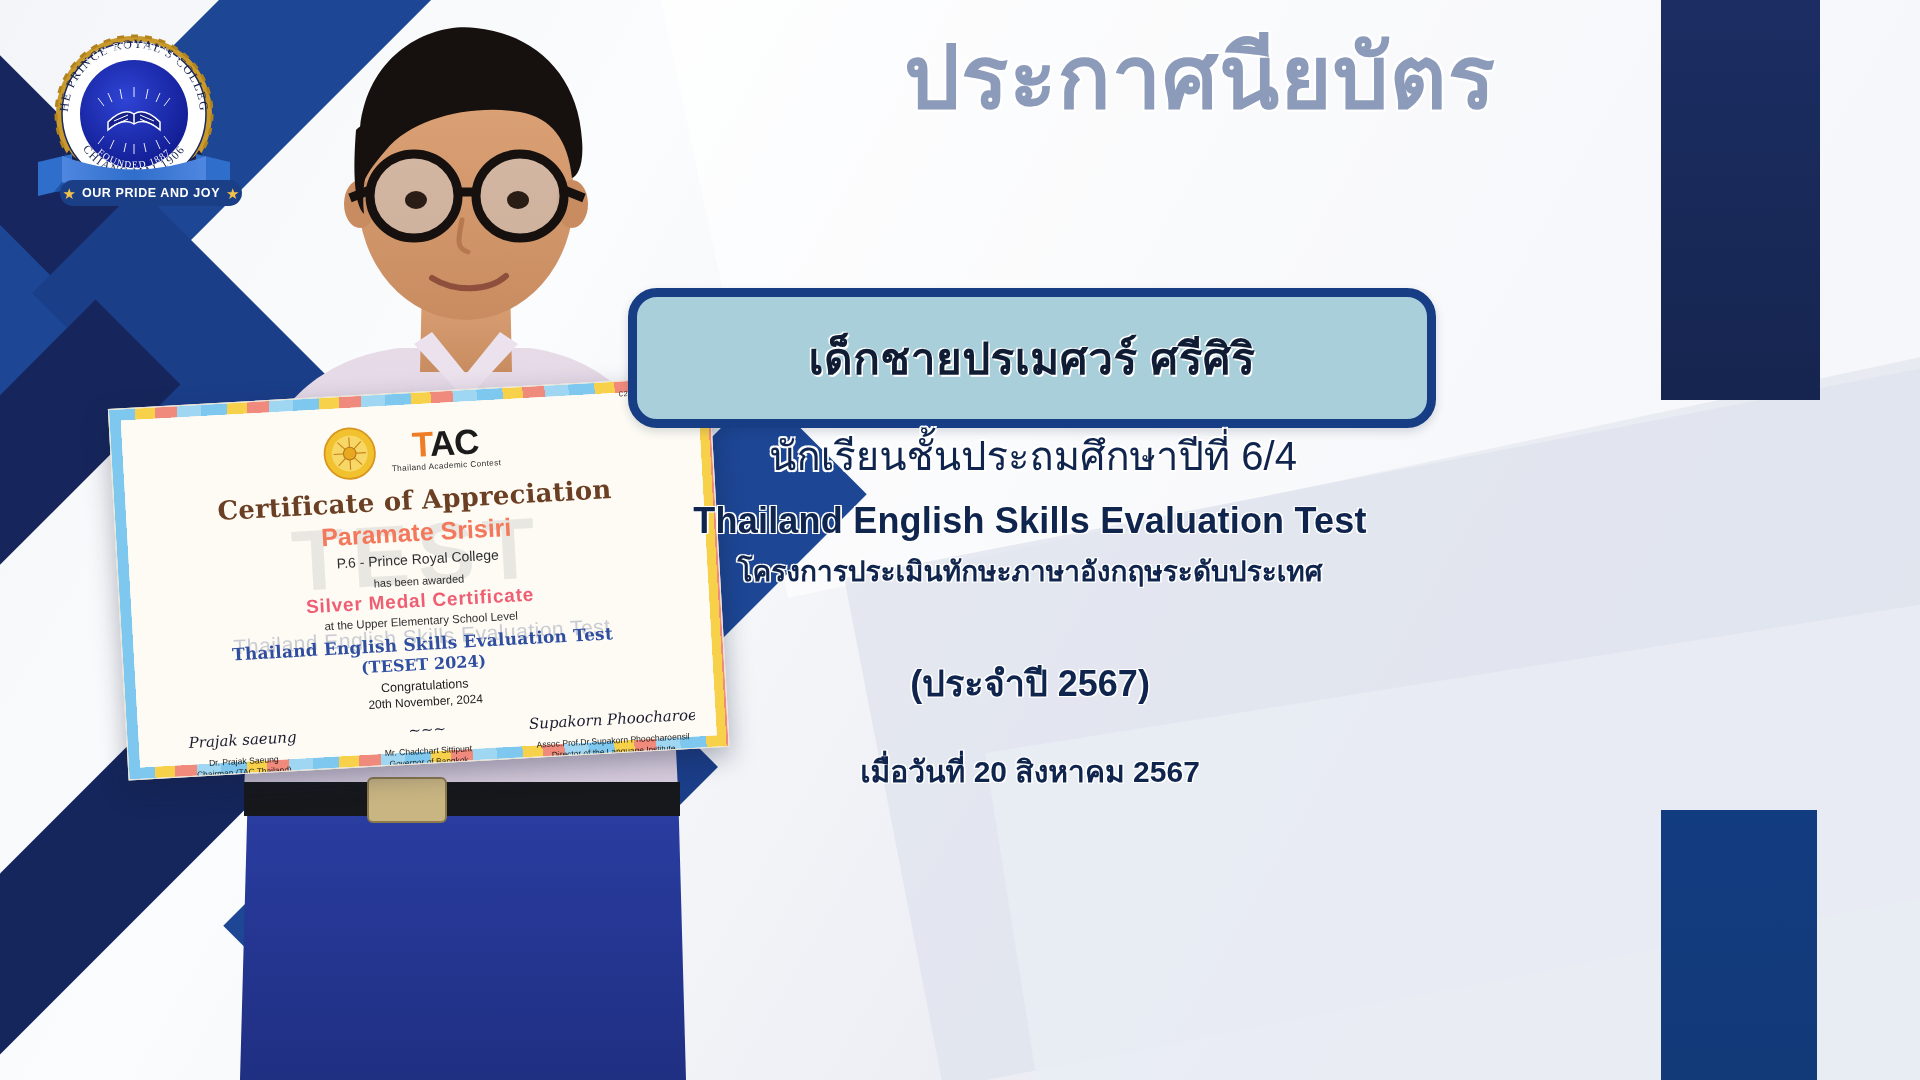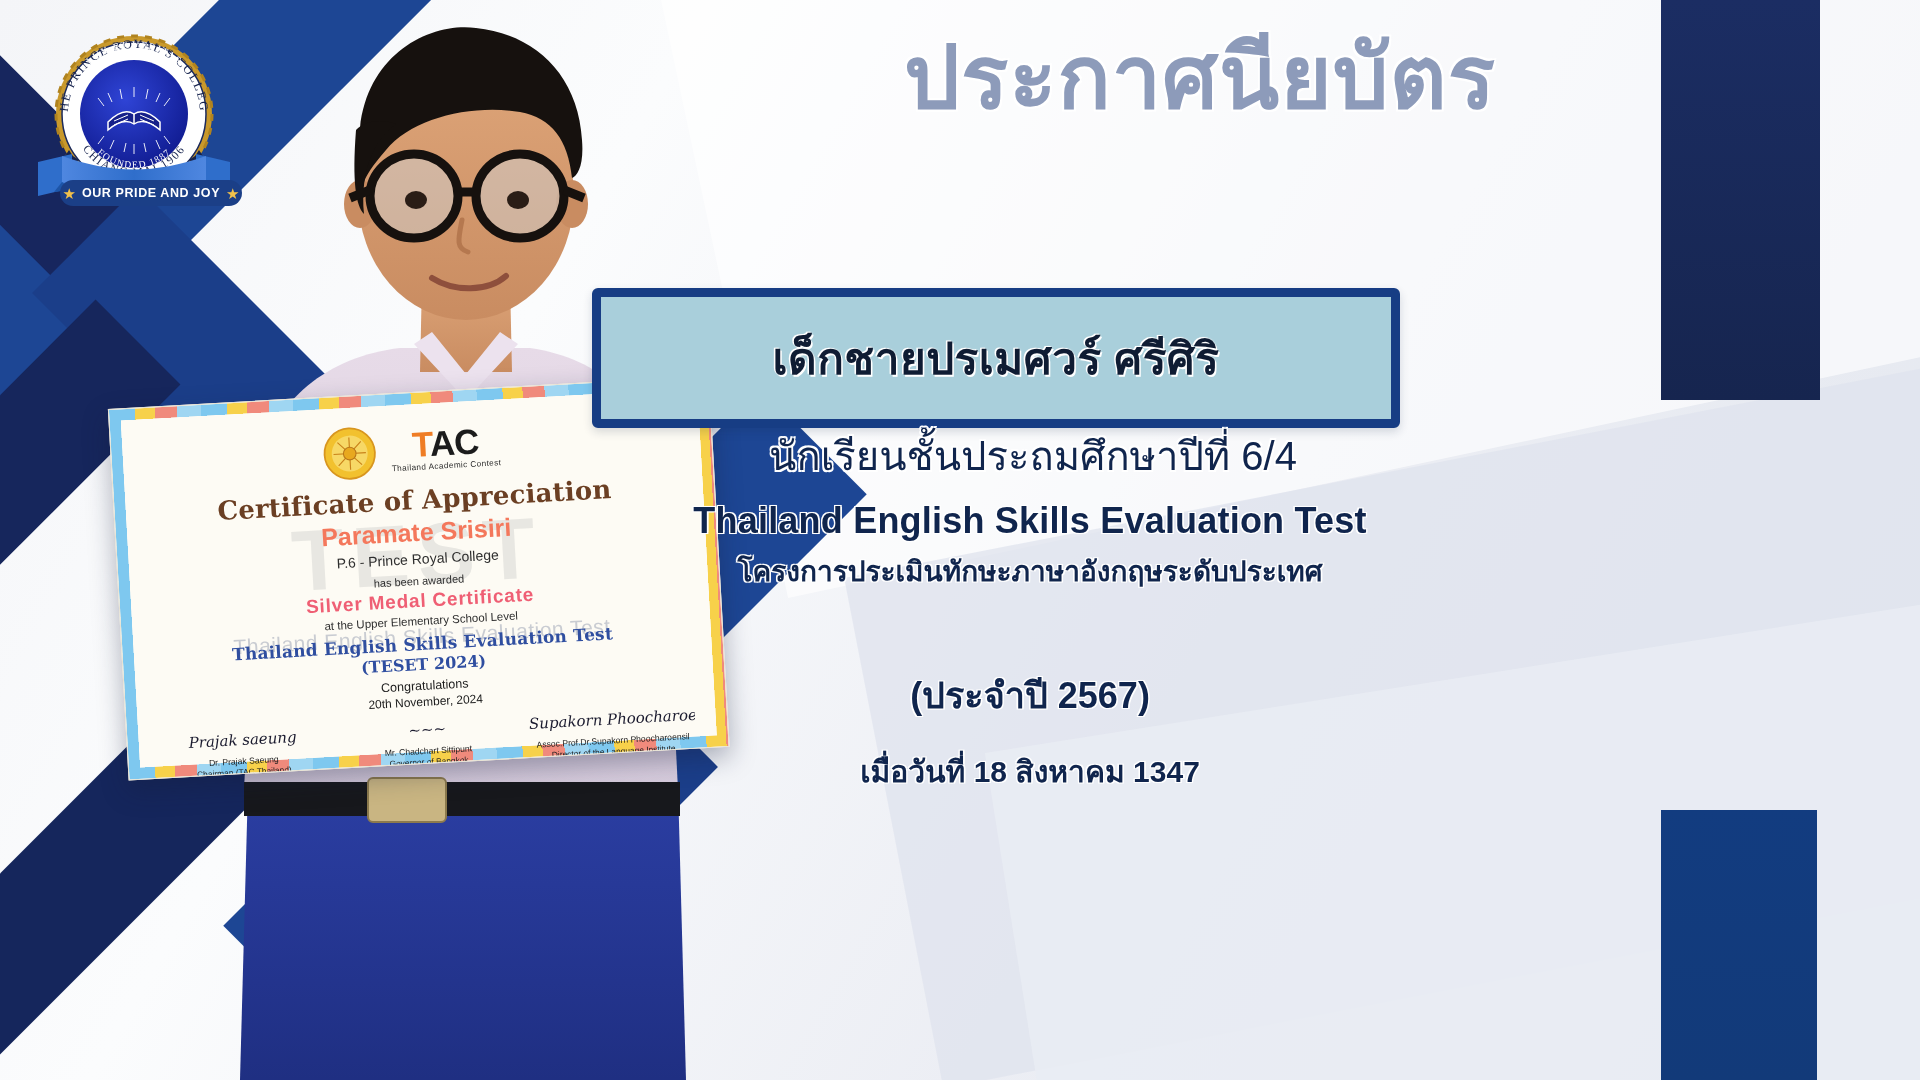--- a/index.html
+++ b/index.html
@@ -100,38 +100,38 @@
   .sig-r{font-size:8.4px;color:#1c1c1c;margin-top:1px;}
 
   
   .headline{position:absolute;left:700px;top:34px;width:1000px;text-align:center;
     color:#8d9bba;font-weight:bold;line-height:1.0;}
   .hl-1{font-size:88px;letter-spacing:1px;
     text-shadow:0 0 3px #fff,2px 2px 0 #fff,-2px -2px 0 #fff,2px -2px 0 #fff,-2px 2px 0 #fff;}
   .hl-2{font-size:88px;margin-top:8px;letter-spacing:1px;
     text-shadow:0 0 3px #fff,2px 2px 0 #fff,-2px -2px 0 #fff,2px -2px 0 #fff,-2px 2px 0 #fff;}
 
-  .name-banner{position:absolute;left:592px;top:288px;width:790px;height:122px;
-    background:#a9cfdb;border:9px solid #173d84;border-radius:6px;
+  .name-banner{position:absolute;left:628px;top:288px;width:790px;height:122px;
+    background:#a9cfdb;border:9px solid #173d84;border-radius:29px;
     display:flex;align-items:center;justify-content:center;
     box-shadow:0 4px 10px rgba(20,35,70,.16);}
   .name-banner .nm{font-size:44px;font-weight:bold;color:#0f1c33;letter-spacing:.5px;
     text-shadow:0 0 2px #fff,1.5px 1.5px 0 #fff,-1.5px -1.5px 0 #fff;}
 
   .grade{position:absolute;left:628px;top:424px;width:810px;text-align:center;
     font-size:40px;font-weight:normal;color:#10254d;
     text-shadow:0 0 2px #fff,1.6px 1.6px 0 #fff,-1.6px -1.6px 0 #fff,1.6px -1.6px 0 #fff,-1.6px 1.6px 0 #fff;}
 
   .block{position:absolute;left:600px;width:860px;text-align:center;color:#10254d;
     font-weight:bold;
     text-shadow:0 0 2px #fff,1.4px 1.4px 0 #fff,-1.4px -1.4px 0 #fff,1.4px -1.4px 0 #fff,-1.4px 1.4px 0 #fff;}
   .b1{top:500px;font-size:36px;letter-spacing:.2px;}
   .b2{top:549px;font-size:28px;}
   .b3{top:604px;font-size:36px;}
-  .b4{top:655px;font-size:36px;margin-top:12px;}
+  .b4{top:655px;font-size:36px;}
 
   .datebox{position:absolute;left:600px;top:748px;width:860px;text-align:center;
     font-size:30px;font-weight:bold;color:#10254d;
     text-shadow:0 0 2px #fff,1.4px 1.4px 0 #fff,-1.4px -1.4px 0 #fff,1.4px -1.4px 0 #fff,-1.4px 1.4px 0 #fff;}
 
   .prc-mark{position:absolute;left:1385px;top:988px;width:300px;text-align:center;
     color:#2a2f6b;font-family:"Liberation Serif","DejaVu Serif",serif;line-height:1;}
   .pm-the{font-size:15px;letter-spacing:1px;margin-left:16px;}
   .pm-1{font-size:37px;letter-spacing:.4px;margin-top:-10px;}
   .pm-2{font-size:33px;letter-spacing:.5px;margin-top:-4px;margin-left:52px;}
@@ -363,16 +363,16 @@
   <div class="name-banner">
     <span class="nm">เด็กชายปรเมศวร์ ศรีศิริ</span>
   </div>
 
   <div class="grade">นักเรียนชั้นประถมศึกษาปีที่ 6/4</div>
 
   <div class="block b1">Thailand English Skills Evaluation Test</div>
   <div class="block b2">โครงการประเมินทักษะภาษาอังกฤษระดับประเทศ</div>
   <div class="block b4">(ประจำปี 2567)</div>
 
-  <div class="datebox">เมื่อวันที่  18 สิงหาคม  1347</div>
+  <div class="datebox">เมื่อวันที่  20 สิงหาคม  2567</div>
 
 
 </div>
 
 </body></html>

